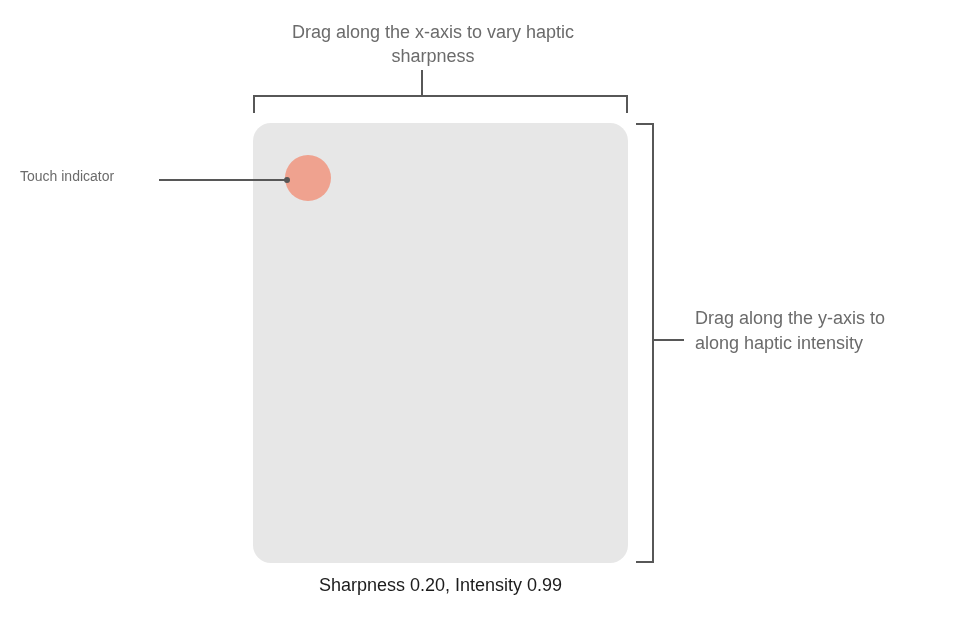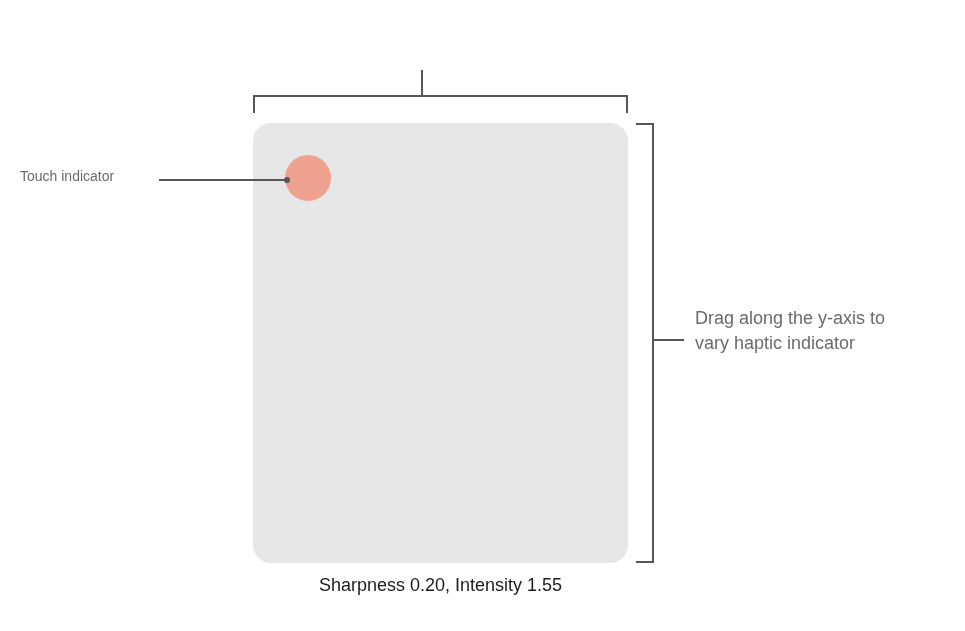--- a/index.html
+++ b/index.html
@@ -92,29 +92,30 @@
     text-align: center;
     font-size: 18px;
     color: #1c1c1c;
   }
 </style>
 </head>
 <body>
 
 <div class="stage">
 
+  <div class="top-label">Drag along the x-axis to vary haptic sharpness</div>
   <div class="top-connector"></div>
   <div class="top-bracket"></div>
 
   <div class="panel">
     <div class="touch-dot"></div>
   </div>
 
   <span class="left-label">Touch indicator</span>
   <div class="left-leader"></div>
 
   <div class="right-bracket"></div>
   <div class="right-connector"></div>
-  <div class="right-label">Drag along the y-axis to vary haptic indicator</div>
+  <div class="right-label">Drag along the y-axis to along haptic intensity</div>
 
-  <div class="caption">Sharpness 0.20, Intensity 1.55</div>
+  <div class="caption">Sharpness 0.20, Intensity 0.99</div>
 
 </div>
 
 </body></html>

